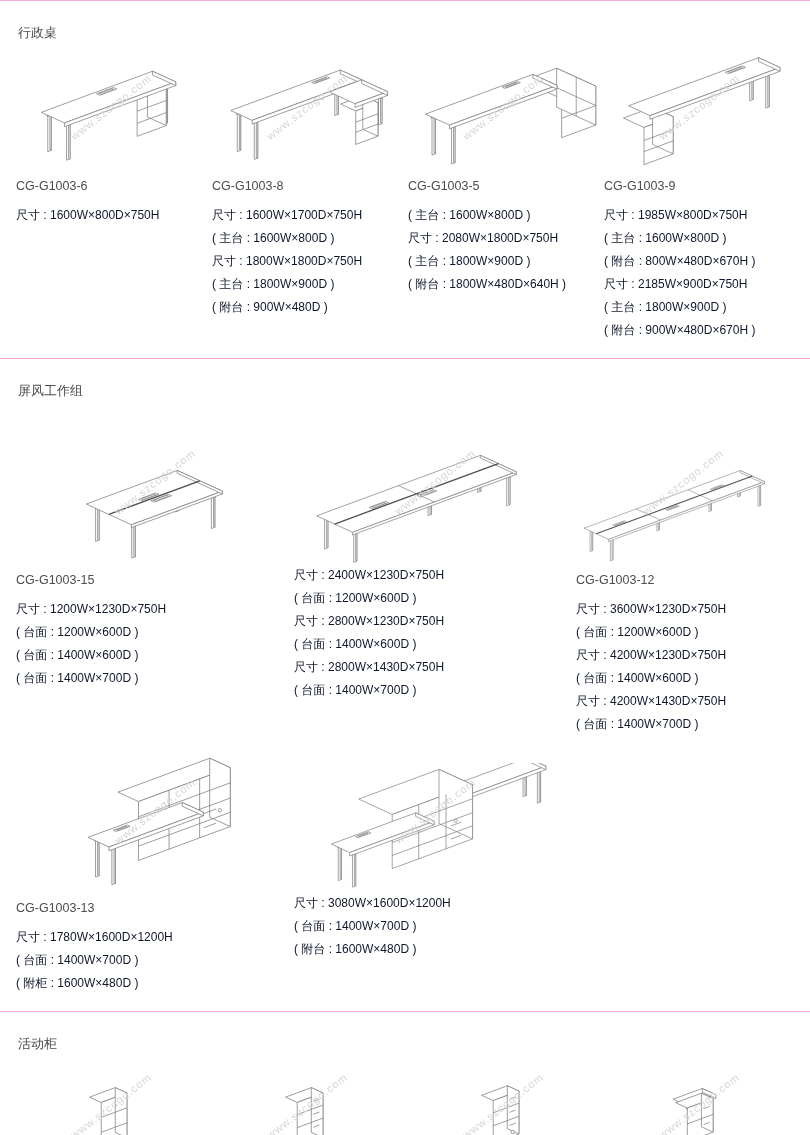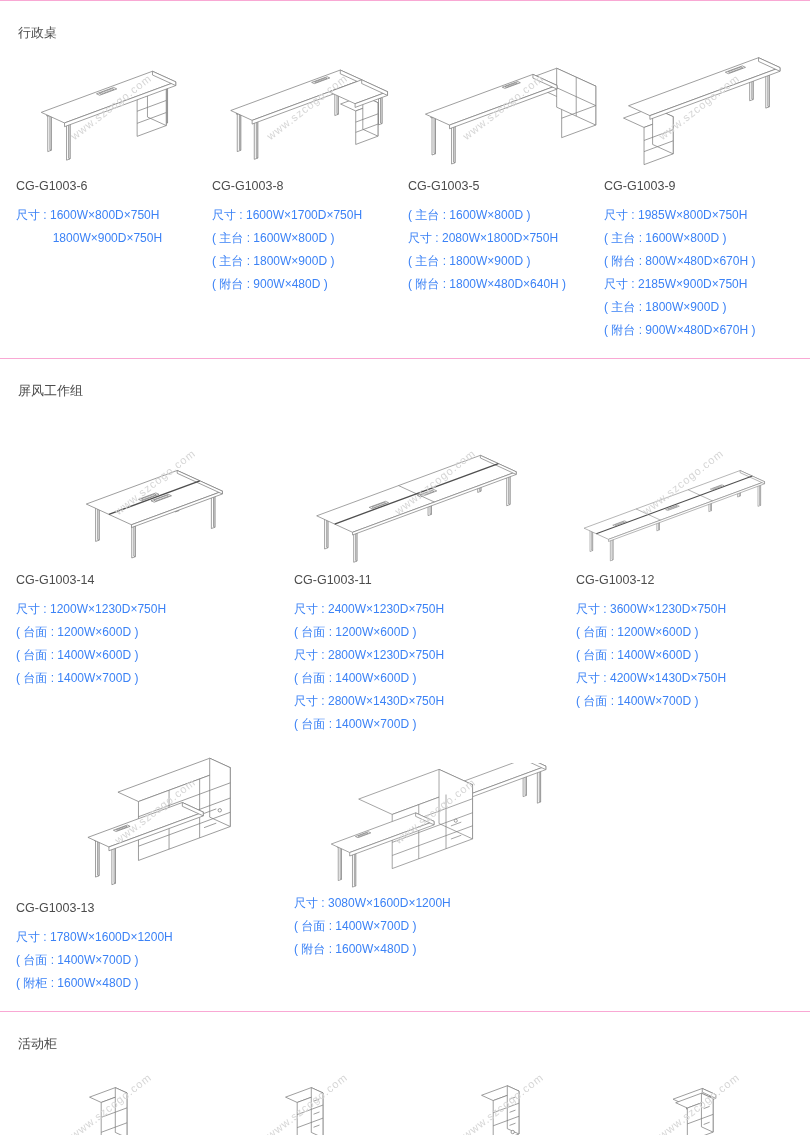--- a/index.html
+++ b/index.html
@@ -21,21 +21,21 @@
   .fig-s2a{height:152px;}
   .fig-s2b{height:150px;}
   .fig-s3{height:90px;}
   .wm{
     position:absolute;left:50%;top:46%;
     transform:translate(-50%,-50%) rotate(-38deg);
     font-size:11px;letter-spacing:1px;color:#d6d6d6;white-space:nowrap;
     pointer-events:none;
   }
   .code{text-align:left;font-size:12.5px;color:#4c4c4c;margin:9px 0 11px 0;}
-  .specs{font-size:12px;line-height:23px;color:#3b82f6;}
+  .specs{font-size:12px;line-height:23px;color:#0f172a;}
   .spec-line{white-space:pre-wrap;}
   svg{display:block;}
   polygon.f{fill:#ffffff;stroke:#7d7d7d;stroke-width:0.8;stroke-linejoin:round;}
   line.s{stroke:#7d7d7d;stroke-width:0.8;}
   line.dk{stroke:#4f4f4f;stroke-width:1.5;}
   circle.s{fill:#ffffff;stroke:#7d7d7d;stroke-width:0.8;}
 </style>
 </head>
 <body>
 
@@ -67,21 +67,20 @@
             <polygon class="f" points="25.0,52.0 144.6,7.8 169.6,19.2 50.0,63.4"></polygon>
             <polygon class="f" points="50.0,63.4 169.6,19.2 169.6,23.2 50.0,67.4"></polygon>
             <polygon class="f" points="144.6,7.8 169.6,19.2 169.6,23.2 144.6,11.8"></polygon>
             <polygon class="f" points="84.4,32.0 102.8,25.2 106.2,26.8 87.8,33.6"></polygon>
             <polygon class="f" points="87.5,31.5 101.3,26.4 103.2,27.3 89.4,32.4"></polygon>
           </svg>
         </div>
       <div class="code">CG-G1003-6</div>
       <div class="specs">
           <div class="spec-line">尺寸 : 1600W×800D×750H</div>
-          <div class="spec-line">           1800W×900D×750H</div>
         </div>
     </div>
 
     <div class="product">
       <div class="figure fig-s1">
         <span class="wm">www.szcogo.com</span>
       <svg viewBox="0 0 200 114" width="186" xmlns="http://www.w3.org/2000/svg">
             <polygon class="f" points="23.6,53.5 27.3,52.2 28.7,52.8 25.0,54.2"></polygon>
             <polygon class="f" points="25.0,54.2 28.7,52.8 28.7,92.8 25.0,94.2"></polygon>
             <polygon class="f" points="27.3,52.2 28.7,52.8 28.7,92.8 27.3,92.2"></polygon>
@@ -106,20 +105,21 @@
             <polygon class="f" points="151.7,42.7 186.6,29.8 186.6,33.8 151.7,46.7"></polygon>
             <polygon class="f" points="158.8,17.0 186.6,29.8 186.6,33.8 158.8,21.0"></polygon>
             <polygon class="f" points="105.0,19.8 121.6,13.7 124.5,15.0 107.9,21.1"></polygon>
             <polygon class="f" points="108.1,19.3 120.0,14.9 121.5,15.5 109.5,20.0"></polygon>
           </svg>
         </div>
       <div class="code">CG-G1003-8</div>
       <div class="specs">
           <div class="spec-line">尺寸 : 1600W×1700D×750H</div>
           <div class="spec-line">( 主台 : 1600W×800D )</div>
+          <div class="spec-line">尺寸 : 1800W×1800D×750H</div>
           <div class="spec-line">( 主台 : 1800W×900D )</div>
           <div class="spec-line">( 附台 : 900W×480D )</div>
         </div>
     </div>
 
     <div class="product">
       <div class="figure fig-s1">
         <span class="wm">www.szcogo.com</span>
       <svg viewBox="0 0 205 124" width="190" xmlns="http://www.w3.org/2000/svg">
             <polygon class="f" points="24.4,67.3 28.1,65.9 29.6,66.6 25.9,67.9"></polygon>
@@ -209,21 +209,21 @@
             <polygon class="f" points="12.0,50.0 108.6,14.3 156.6,36.3 60.0,72.0"></polygon>
             <polygon class="f" points="60.0,72.0 156.6,36.3 156.6,39.3 60.0,75.0"></polygon>
             <polygon class="f" points="108.6,14.3 156.6,36.3 156.6,39.3 108.6,17.3"></polygon>
             <line class="dk" x1="36.0" y1="61.0" x2="132.6" y2="25.3"></line>
             <polygon class="f" points="67.5,45.0 85.9,38.2 89.3,39.7 70.9,46.5"></polygon>
             <polygon class="f" points="70.5,44.5 84.3,39.4 86.3,40.2 72.5,45.3"></polygon>
             <polygon class="f" points="80.7,46.5 99.1,39.7 102.5,41.2 84.1,48.0"></polygon>
             <polygon class="f" points="83.7,45.9 97.5,40.8 99.5,41.7 85.7,46.8"></polygon>
           </svg>
         </div>
-      <div class="code">CG-G1003-14</div>
+      <div class="code">CG-G1003-15</div>
       <div class="specs">
           <div class="spec-line">尺寸 : 1200W×1230D×750H</div>
           <div class="spec-line">( 台面 : 1200W×600D )</div>
           <div class="spec-line">( 台面 : 1400W×600D )</div>
           <div class="spec-line">( 台面 : 1400W×700D )</div>
         </div>
     </div>
 
     <div class="product">
       <div class="figure fig-s2a">
@@ -248,21 +248,20 @@
             <polygon class="f" points="52.3,92.5 236.3,24.5 236.3,27.5 52.3,95.5"></polygon>
             <polygon class="f" points="196.0,6.0 236.3,24.5 236.3,27.5 196.0,9.0"></polygon>
             <line class="s" x1="104.0" y1="40.0" x2="144.3" y2="58.5"></line>
             <line class="dk" x1="32.2" y1="83.2" x2="216.2" y2="15.2"></line>
             <polygon class="f" points="71.0,64.5 89.4,57.7 92.8,59.2 74.4,66.0"></polygon>
             <polygon class="f" points="74.1,64.0 87.9,58.9 89.8,59.8 76.0,64.9"></polygon>
             <polygon class="f" points="125.2,51.2 143.6,44.4 147.0,46.0 128.6,52.8"></polygon>
             <polygon class="f" points="128.2,50.7 142.0,45.6 143.9,46.5 130.1,51.6"></polygon>
           </svg>
         </div>
-      <div class="code">CG-G1003-11</div>
       <div class="specs">
           <div class="spec-line">尺寸 : 2400W×1230D×750H</div>
           <div class="spec-line">( 台面 : 1200W×600D )</div>
           <div class="spec-line">尺寸 : 2800W×1230D×750H</div>
           <div class="spec-line">( 台面 : 1400W×600D )</div>
           <div class="spec-line">尺寸 : 2800W×1430D×750H</div>
           <div class="spec-line">( 台面 : 1400W×700D )</div>
         </div>
     </div>
 
@@ -299,20 +298,21 @@
             <polygon class="f" points="125.4,61.7 141.9,55.5 144.8,56.9 128.2,63.0"></polygon>
             <polygon class="f" points="128.4,61.1 140.3,56.7 141.8,57.4 129.8,61.8"></polygon>
             <polygon class="f" points="188.6,32.7 205.1,26.6 208.0,27.9 191.4,34.1"></polygon>
             <polygon class="f" points="191.6,32.2 203.5,27.8 205.0,28.5 193.0,32.9"></polygon>
           </svg>
         </div>
       <div class="code">CG-G1003-12</div>
       <div class="specs">
           <div class="spec-line">尺寸 : 3600W×1230D×750H</div>
           <div class="spec-line">( 台面 : 1200W×600D )</div>
+          <div class="spec-line">尺寸 : 4200W×1230D×750H</div>
           <div class="spec-line">( 台面 : 1400W×600D )</div>
           <div class="spec-line">尺寸 : 4200W×1430D×750H</div>
           <div class="spec-line">( 台面 : 1400W×700D )</div>
         </div>
     </div>
   </div>
 
   <div class="grid3 row2">
     <div class="product">
       <div class="figure fig-s2b">

